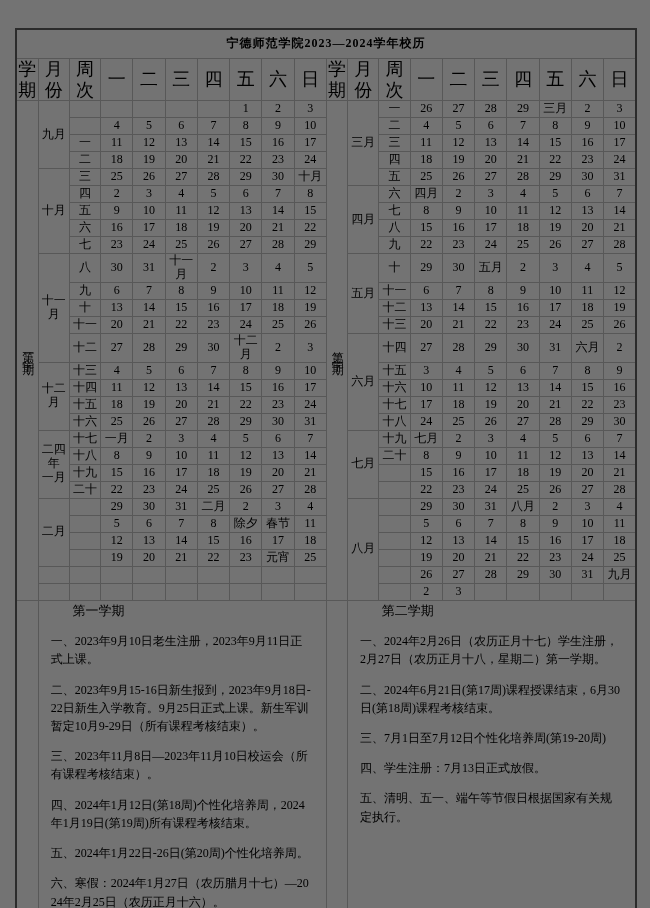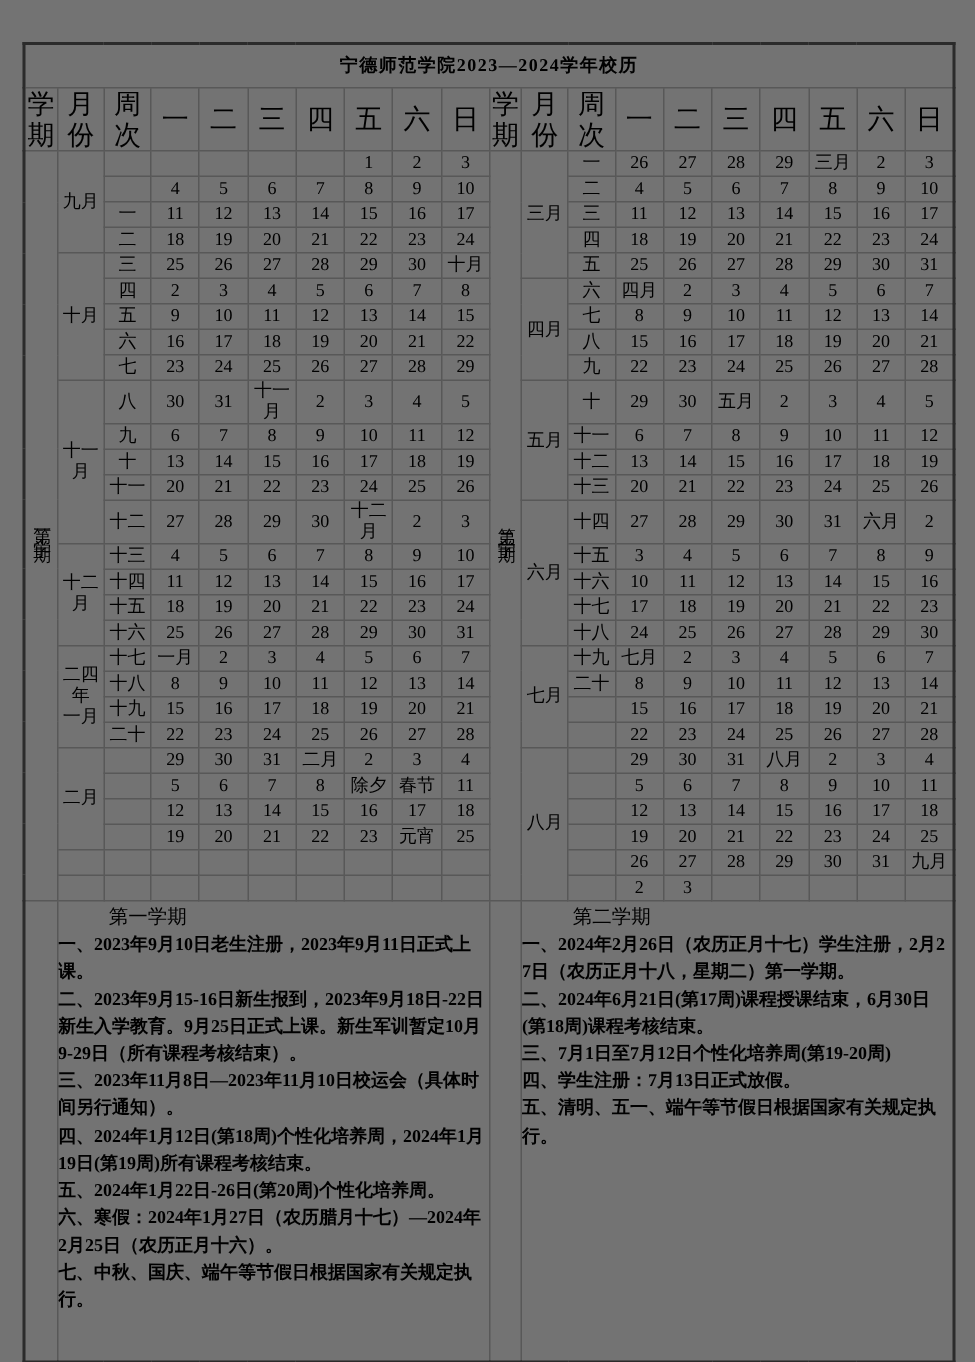--- a/index.html
+++ b/index.html
@@ -61,24 +61,23 @@
   td.notes-cell{
     padding:1px 3px 1px 4px;
     font-size:12.5px;
   }
   .notes-title{
     text-indent:2.6em;
     font-size:13px;
     line-height:1.5;
   }
   .note-item{
-    margin:0;
+    margin:12px;
     line-height:1.52;
     word-break:break-all;
-    font-weight:bold;
   }
 </style>
 </head>
 <body>
 
 <div class="page">
   <table class="calendar">
     <colgroup>
       <col style="width:22px">
         <col style="width:31px">
@@ -652,21 +651,21 @@
         </tr>
       </tbody>
     <tbody>
       <tr class="notes-row">
         <td></td>
         <td class="notes-cell" colspan="9">
           <div class="notes-title">第一学期</div>
           <div id="notes1-items">
               <p class="note-item">一、2023年9月10日老生注册，2023年9月11日正式上课。</p>
               <p class="note-item">二、2023年9月15-16日新生报到，2023年9月18日-22日新生入学教育。9月25日正式上课。新生军训暂定10月9-29日（所有课程考核结束）。</p>
-              <p class="note-item">三、2023年11月8日—2023年11月10日校运会（具体时间另行通知）。</p>
+              <p class="note-item">三、2023年11月8日—2023年11月10日校运会（所有课程考核结束）。</p>
               <p class="note-item">四、2024年1月12日(第18周)个性化培养周，2024年1月19日(第19周)所有课程考核结束。</p>
               <p class="note-item">五、2024年1月22日-26日(第20周)个性化培养周。</p>
               <p class="note-item">六、寒假：2024年1月27日（农历腊月十七）—2024年2月25日（农历正月十六）。</p>
               <p class="note-item">七、中秋、国庆、端午等节假日根据国家有关规定执行。</p>
             </div>
         </td>
         <td></td>
         <td class="notes-cell" colspan="9">
           <div class="notes-title">第二学期</div>
           <div id="notes2-items">

